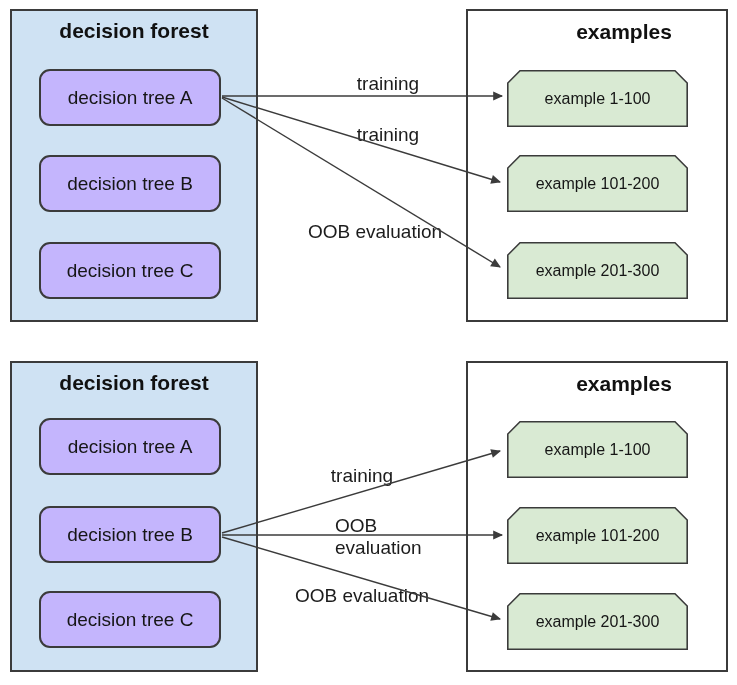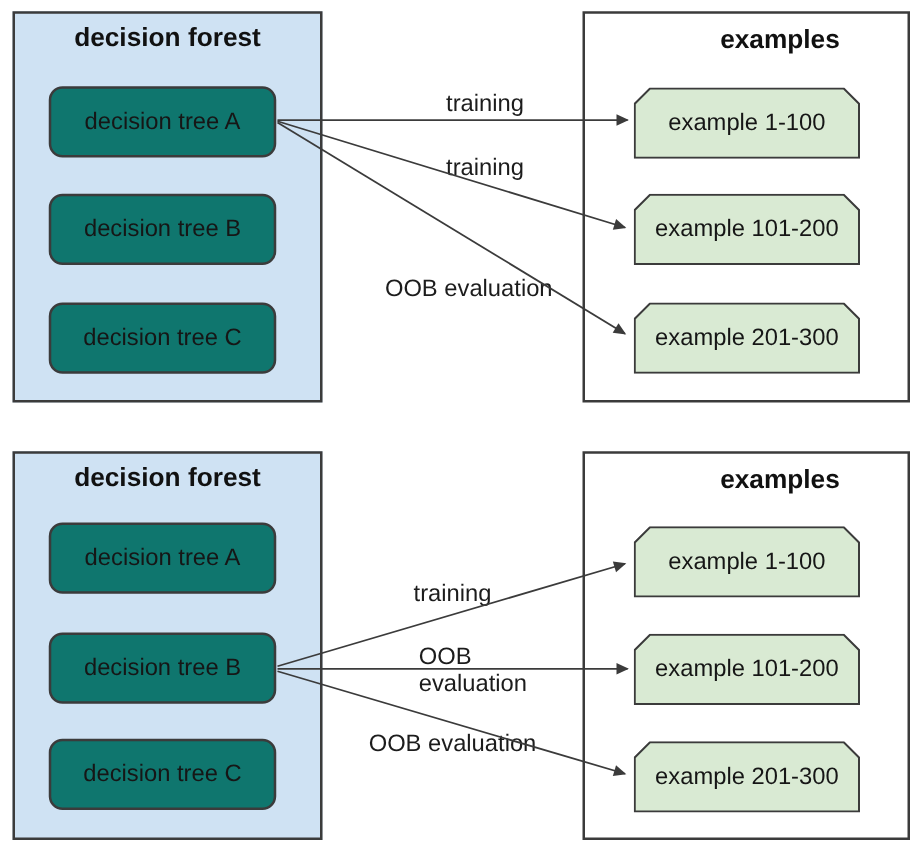--- a/index.html
+++ b/index.html
@@ -13,30 +13,30 @@
   .d0 { top:9px;   height:313px; }
   .d1 { top:361px; height:311px; }
   .box-title {
     position:absolute; text-align:center; font-weight:bold; font-size:21px;
     line-height:24px; color:#111; white-space:nowrap;
   }
   .forest-title   { left:10px;  width:248px; }
   .examples-title { left:466px; width:316px; }
   .tree-node {
     position:absolute; left:39px; width:182px; height:57px; box-sizing:border-box;
-    background:#0f766e; border:2px solid #3b3b3b; border-radius:11px;
+    background:#c4b5fd; border:2px solid #3b3b3b; border-radius:11px;
     display:flex; align-items:center; justify-content:center;
     font-size:19px; color:#161616;
   }
   .example-node { position:absolute; left:507px; width:181px; height:57px; }
   .example-node svg { position:absolute; left:0; top:0; width:100%; height:100%; display:block; }
   .example-node .lbl {
     position:absolute; left:0; top:0; right:0; bottom:0;
     display:flex; align-items:center; justify-content:center;
-    font-size:19px; color:#161616;border-radius:12px;
+    font-size:16px; color:#161616;border-radius:12px;
   }
   .arrow-label {
     position:absolute; font-size:19px; line-height:22px; color:#1c1c1c; white-space:nowrap;
   }
   .centered { transform:translateX(-50%); }
   .wrapped  { white-space:normal; width:95px; line-height:22px; }
   .arrows-overlay { position:absolute; left:0; top:0; width:737px; height:685px; pointer-events:none; }
   .arrows-overlay line { stroke:#3b3b3b; stroke-width:1.4; }
 </style>
 </head>

